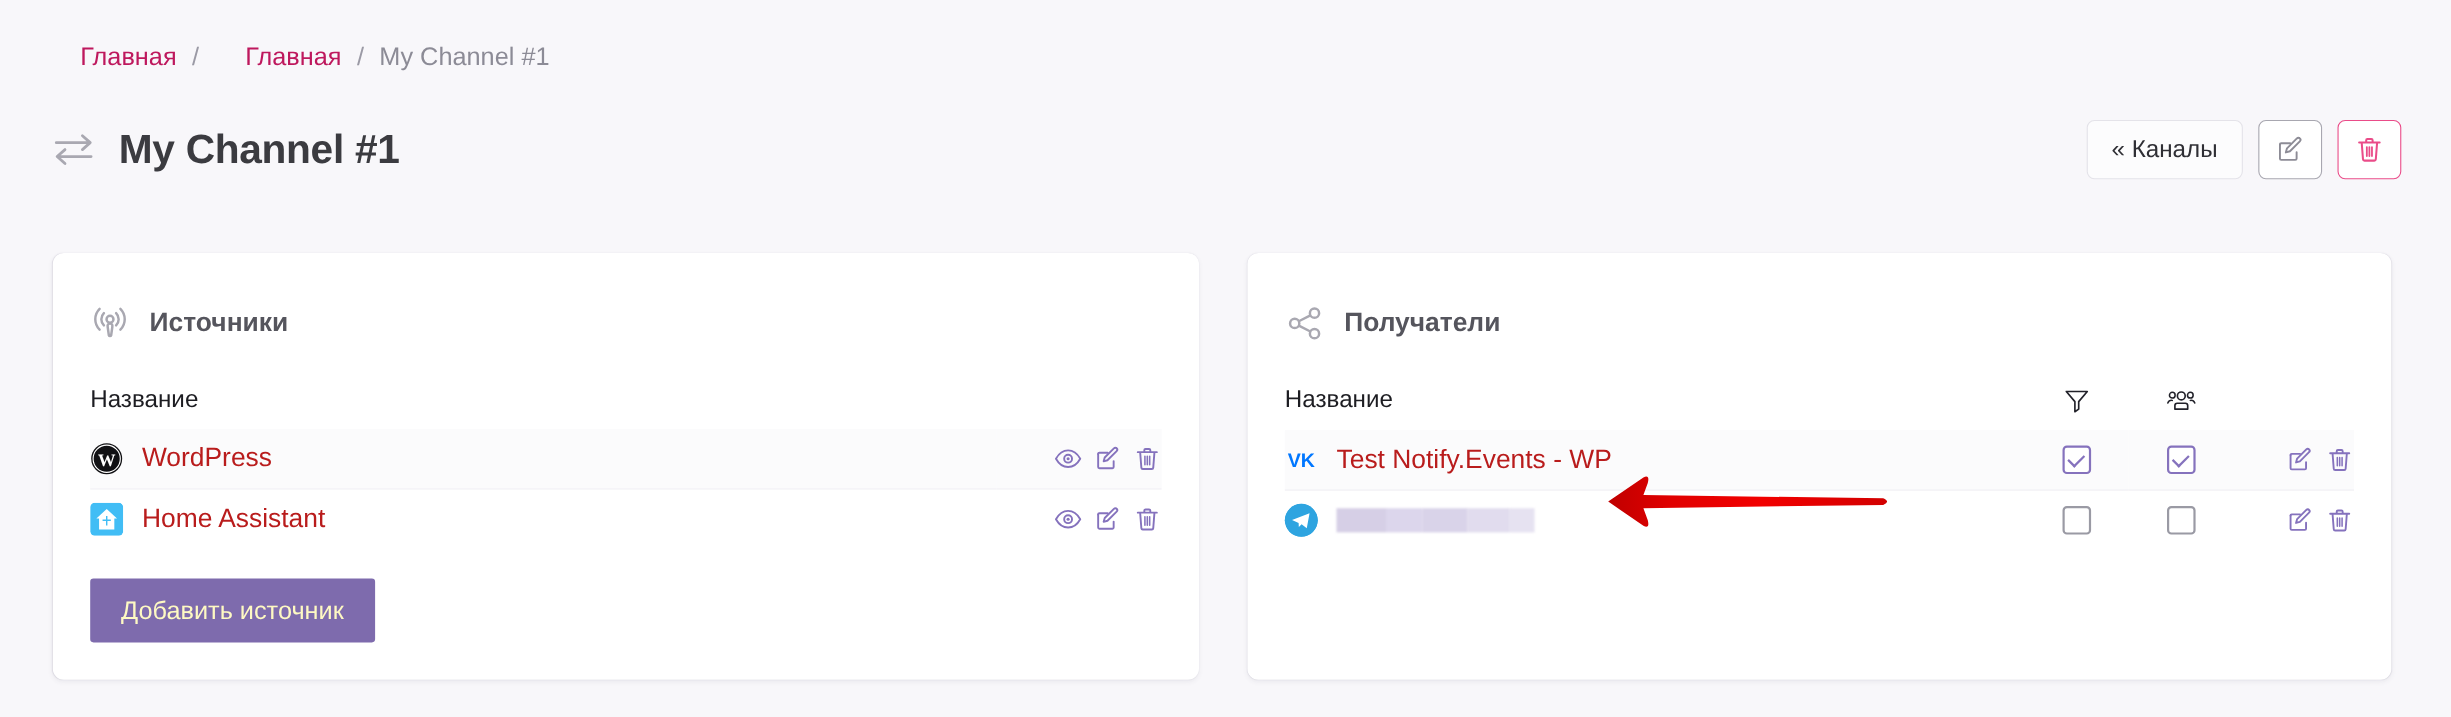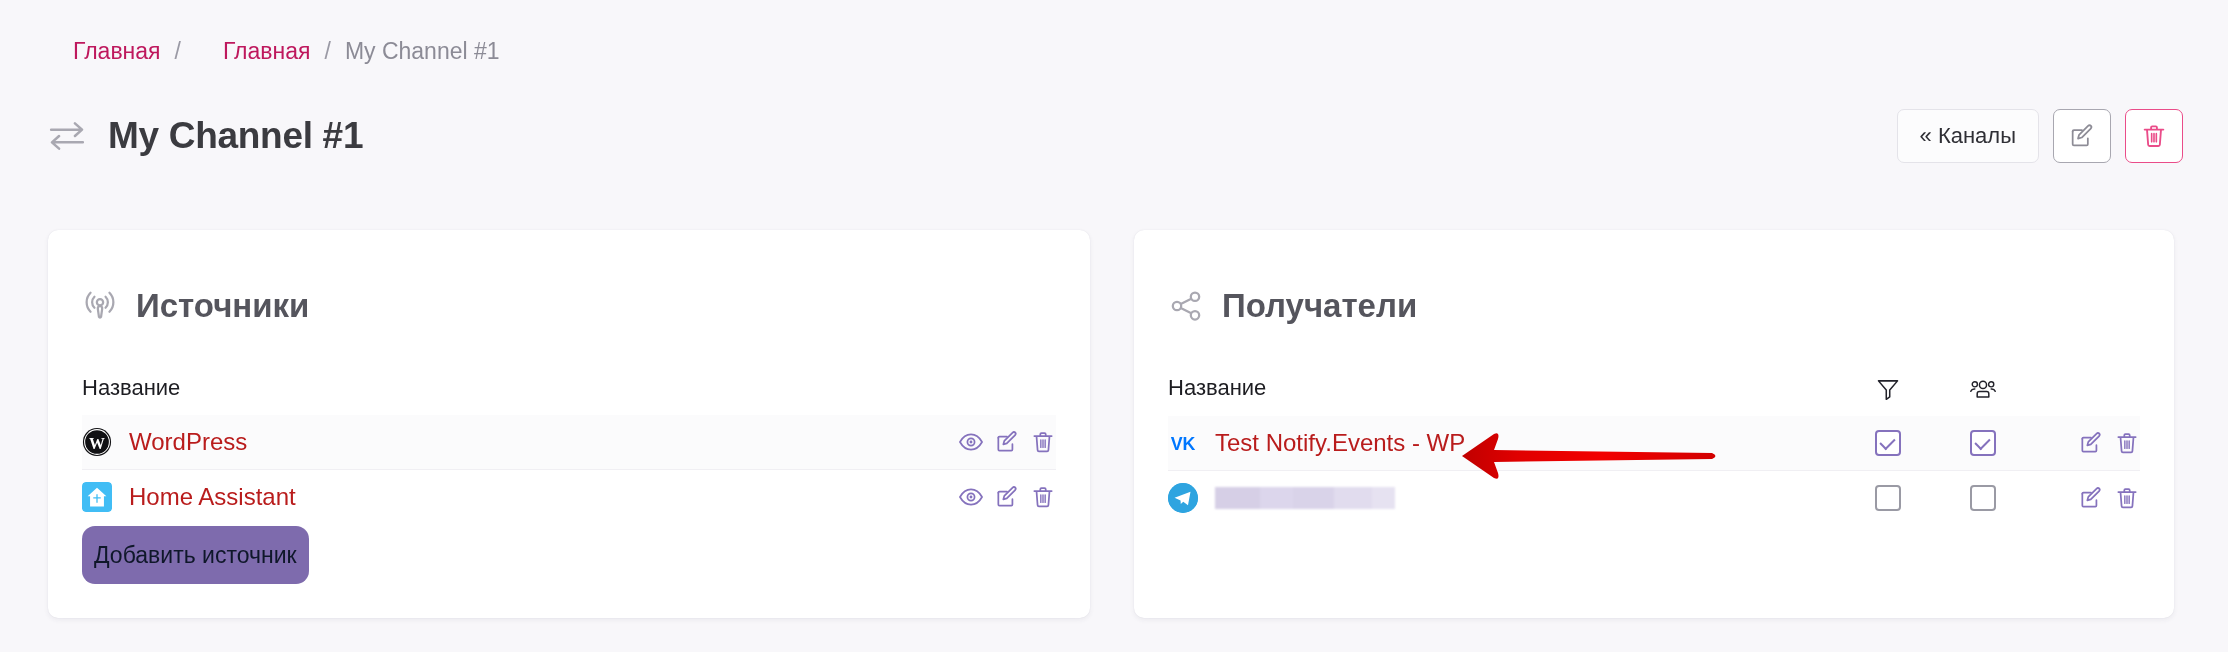--- a/index.html
+++ b/index.html
@@ -123,21 +123,21 @@
     gap: 18px;
     padding: 30px 34px 0 34px;
   }
   .card-header .hicon {
     width: 36px;
     height: 36px;
     flex: none;
     display: block;
   }
   .card-title {
-    font-size: 33px;
+    font-size: 24px;
     color: #55555d;
     white-space: nowrap;
   }
 
   
   table.tbl {
     width: calc(100% - 68px);
     margin: 22px 34px 0 34px;
     border-collapse: collapse;
     table-layout: fixed;
@@ -221,25 +221,25 @@
     transform: rotate(45deg);
   }
 
   
   .btn-primary {
     position: absolute;
     bottom: 34px;
     left: 34px;
     height: 58px;
     box-sizing: border-box;
-    padding: 0 12px;
+    padding: 0 28px;
     border: none;
-    border-radius: 13px;
+    border-radius: 3px;
     background: #7e6bad;
-    color: #0f172a;
+    color: #fef9c3;
     font-size: 23px;
     font-family: "Liberation Sans", sans-serif;
     display: flex;
     align-items: center;
     white-space: nowrap;
     cursor: pointer;
   }
 
   
   .arrow-anno {

